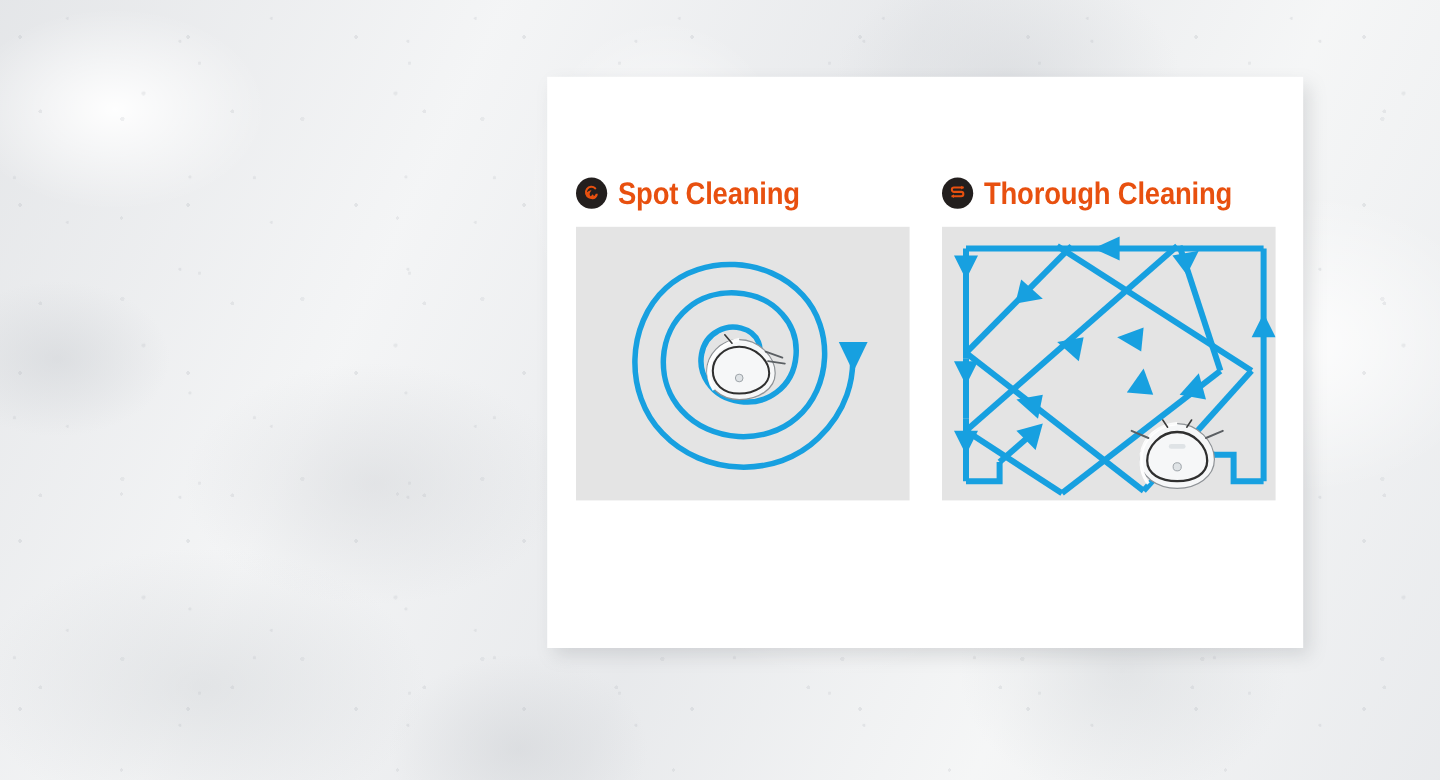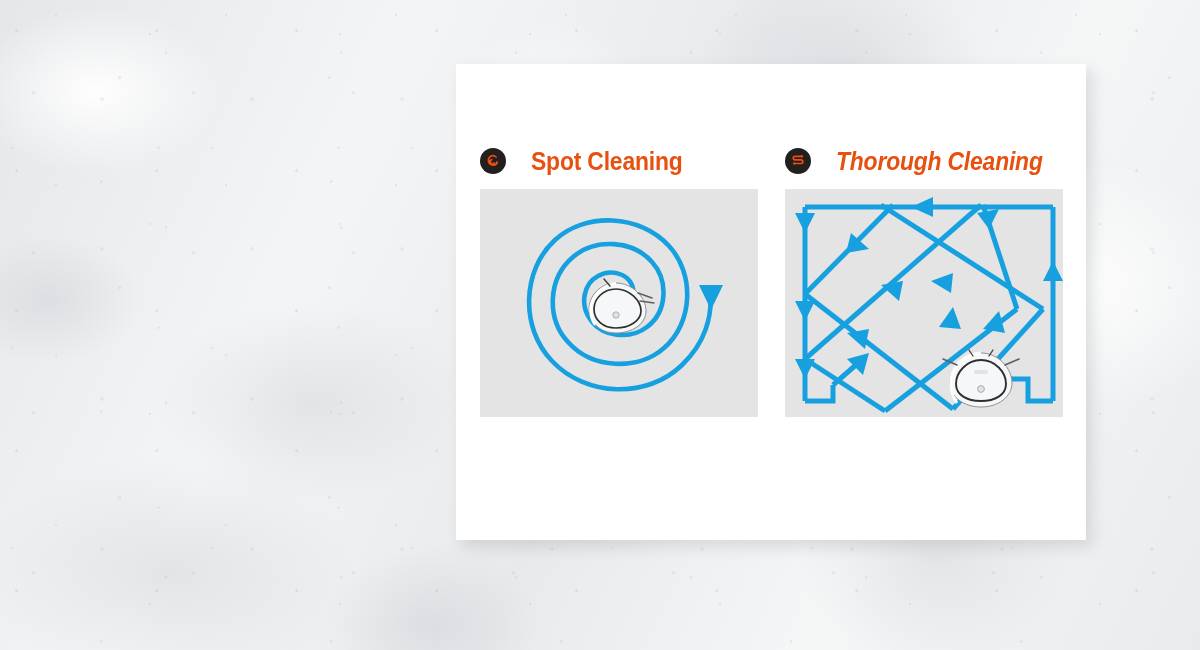--- a/index.html
+++ b/index.html
@@ -46,24 +46,24 @@
 
   
   #card{
     position:absolute;left:456px;top:64px;width:630px;height:476px;
     background:#ffffff;
     box-shadow:6px 7px 14px rgba(120,122,126,.22);
   }
 
   .panel-group{position:absolute;}
   #group-spot{left:24px;top:82px;}
-  #group-thorough{left:329px;top:82px;font-style:italic;}
-
-  
-  .heading{display:flex;align-items:center;gap:25px;height:30px;}
+  #group-thorough{left:329px;top:82px;}
+
+  
+  .heading{display:flex;align-items:center;gap:9px;height:30px;}
   .badge{
     width:26px;height:26px;border-radius:50%;
     background:#231f1e;display:flex;align-items:center;justify-content:center;
     flex:0 0 26px;
   }
   .heading-text{
     color:#e8500f;
     font-family:"Liberation Sans Narrow","Liberation Sans",sans-serif;
     font-size:26px;font-weight:bold;letter-spacing:-.2px;
     transform:scaleX(.88);transform-origin:left center;

